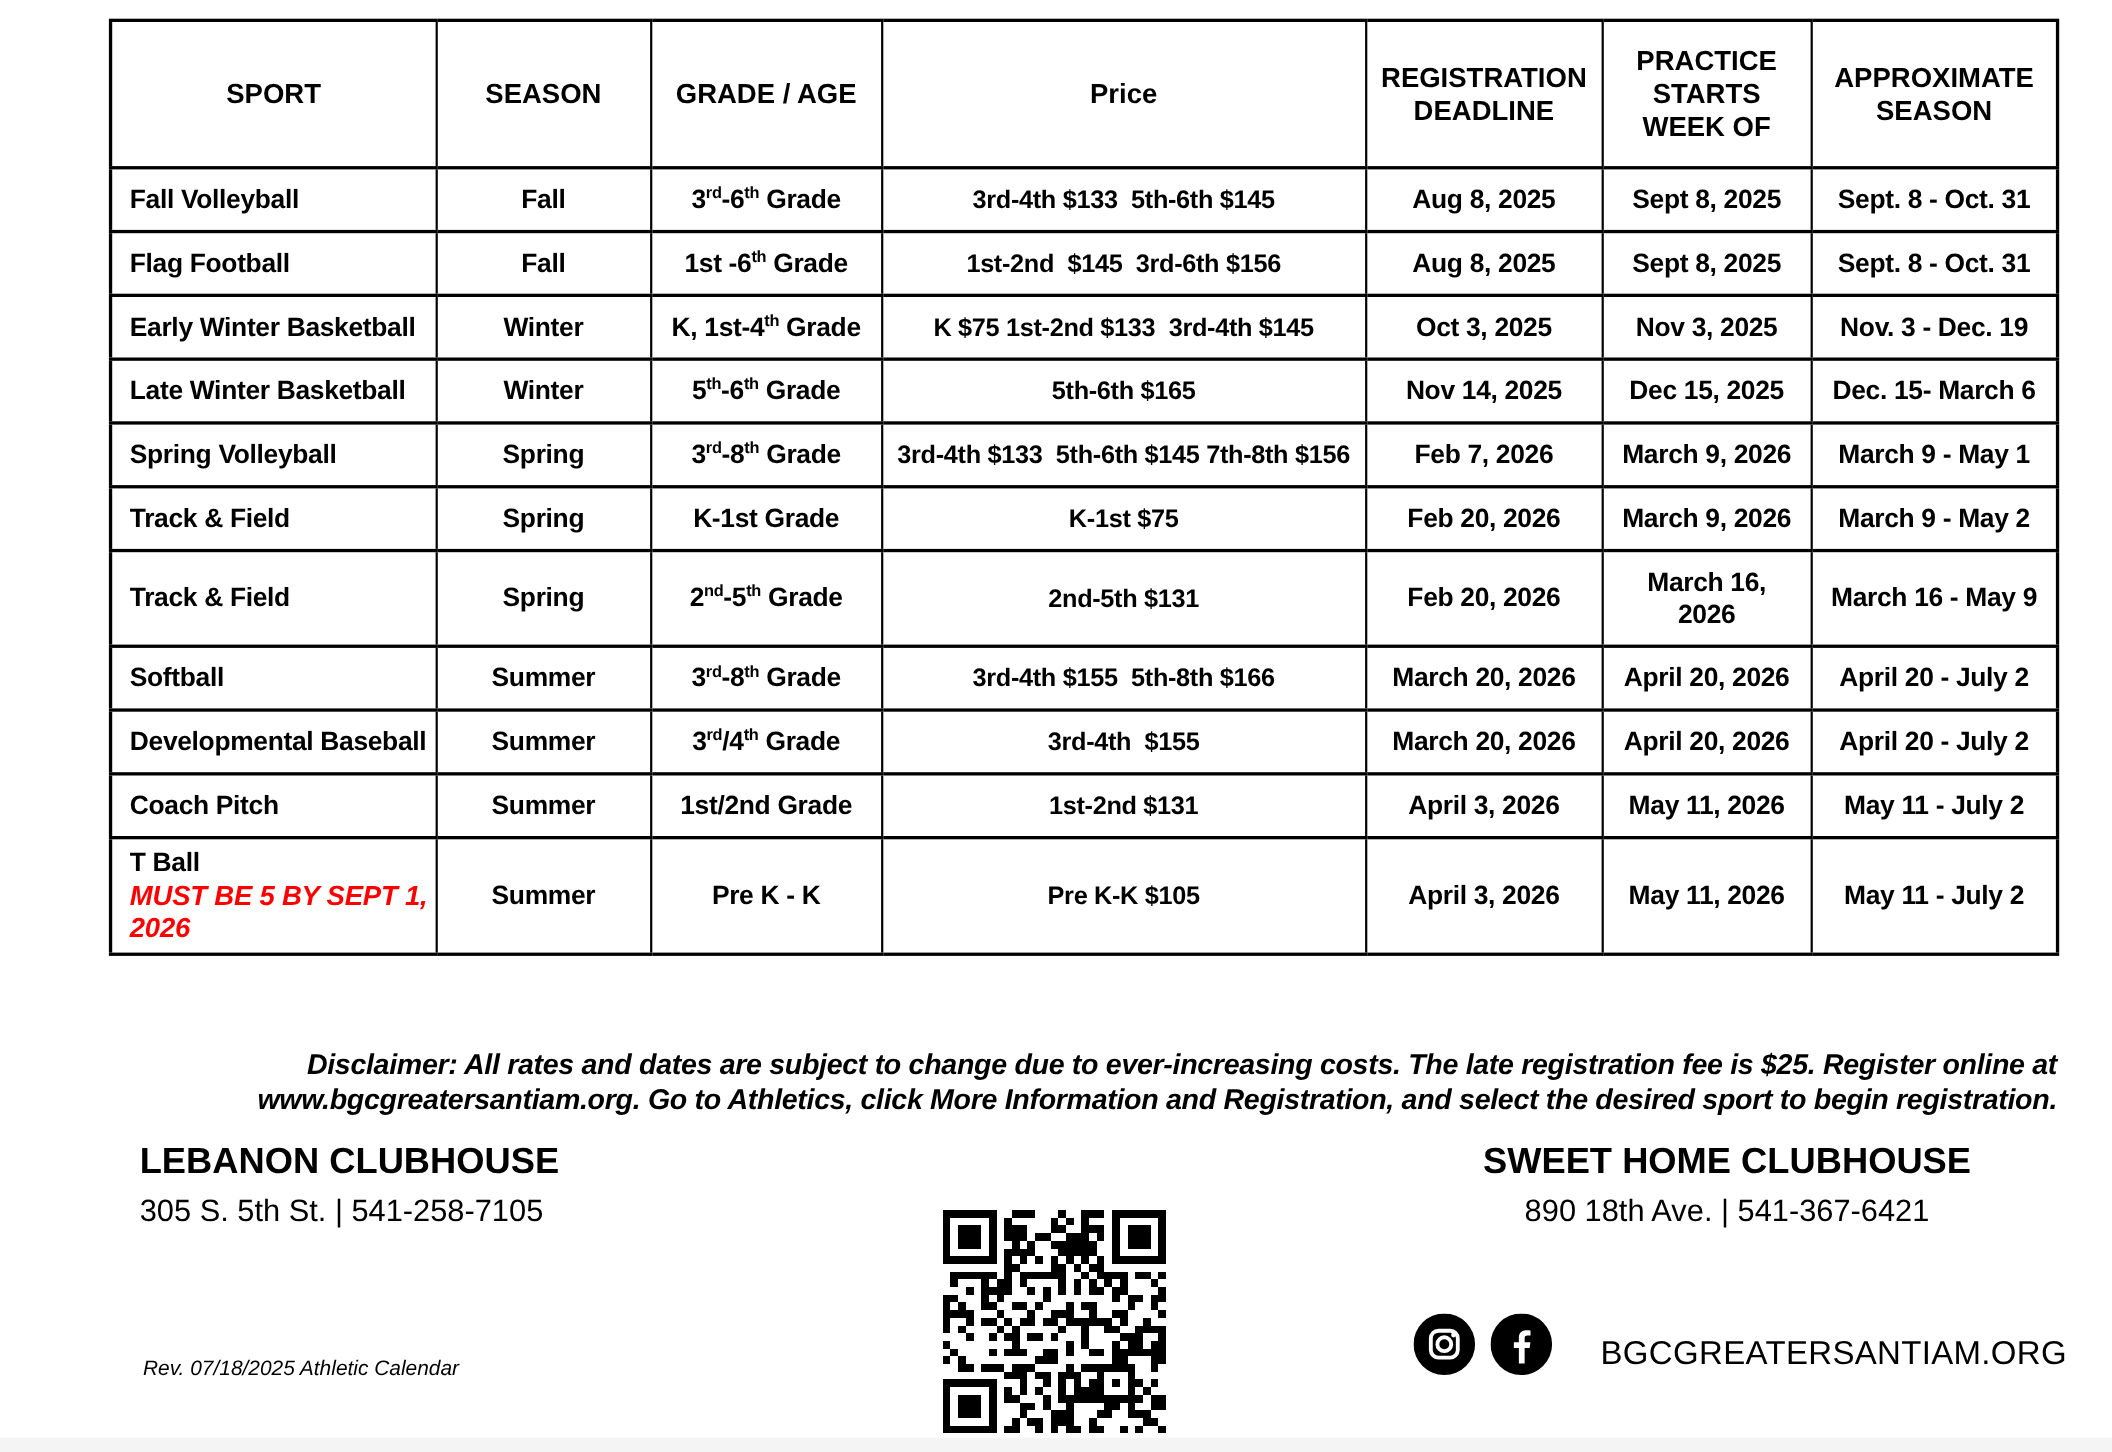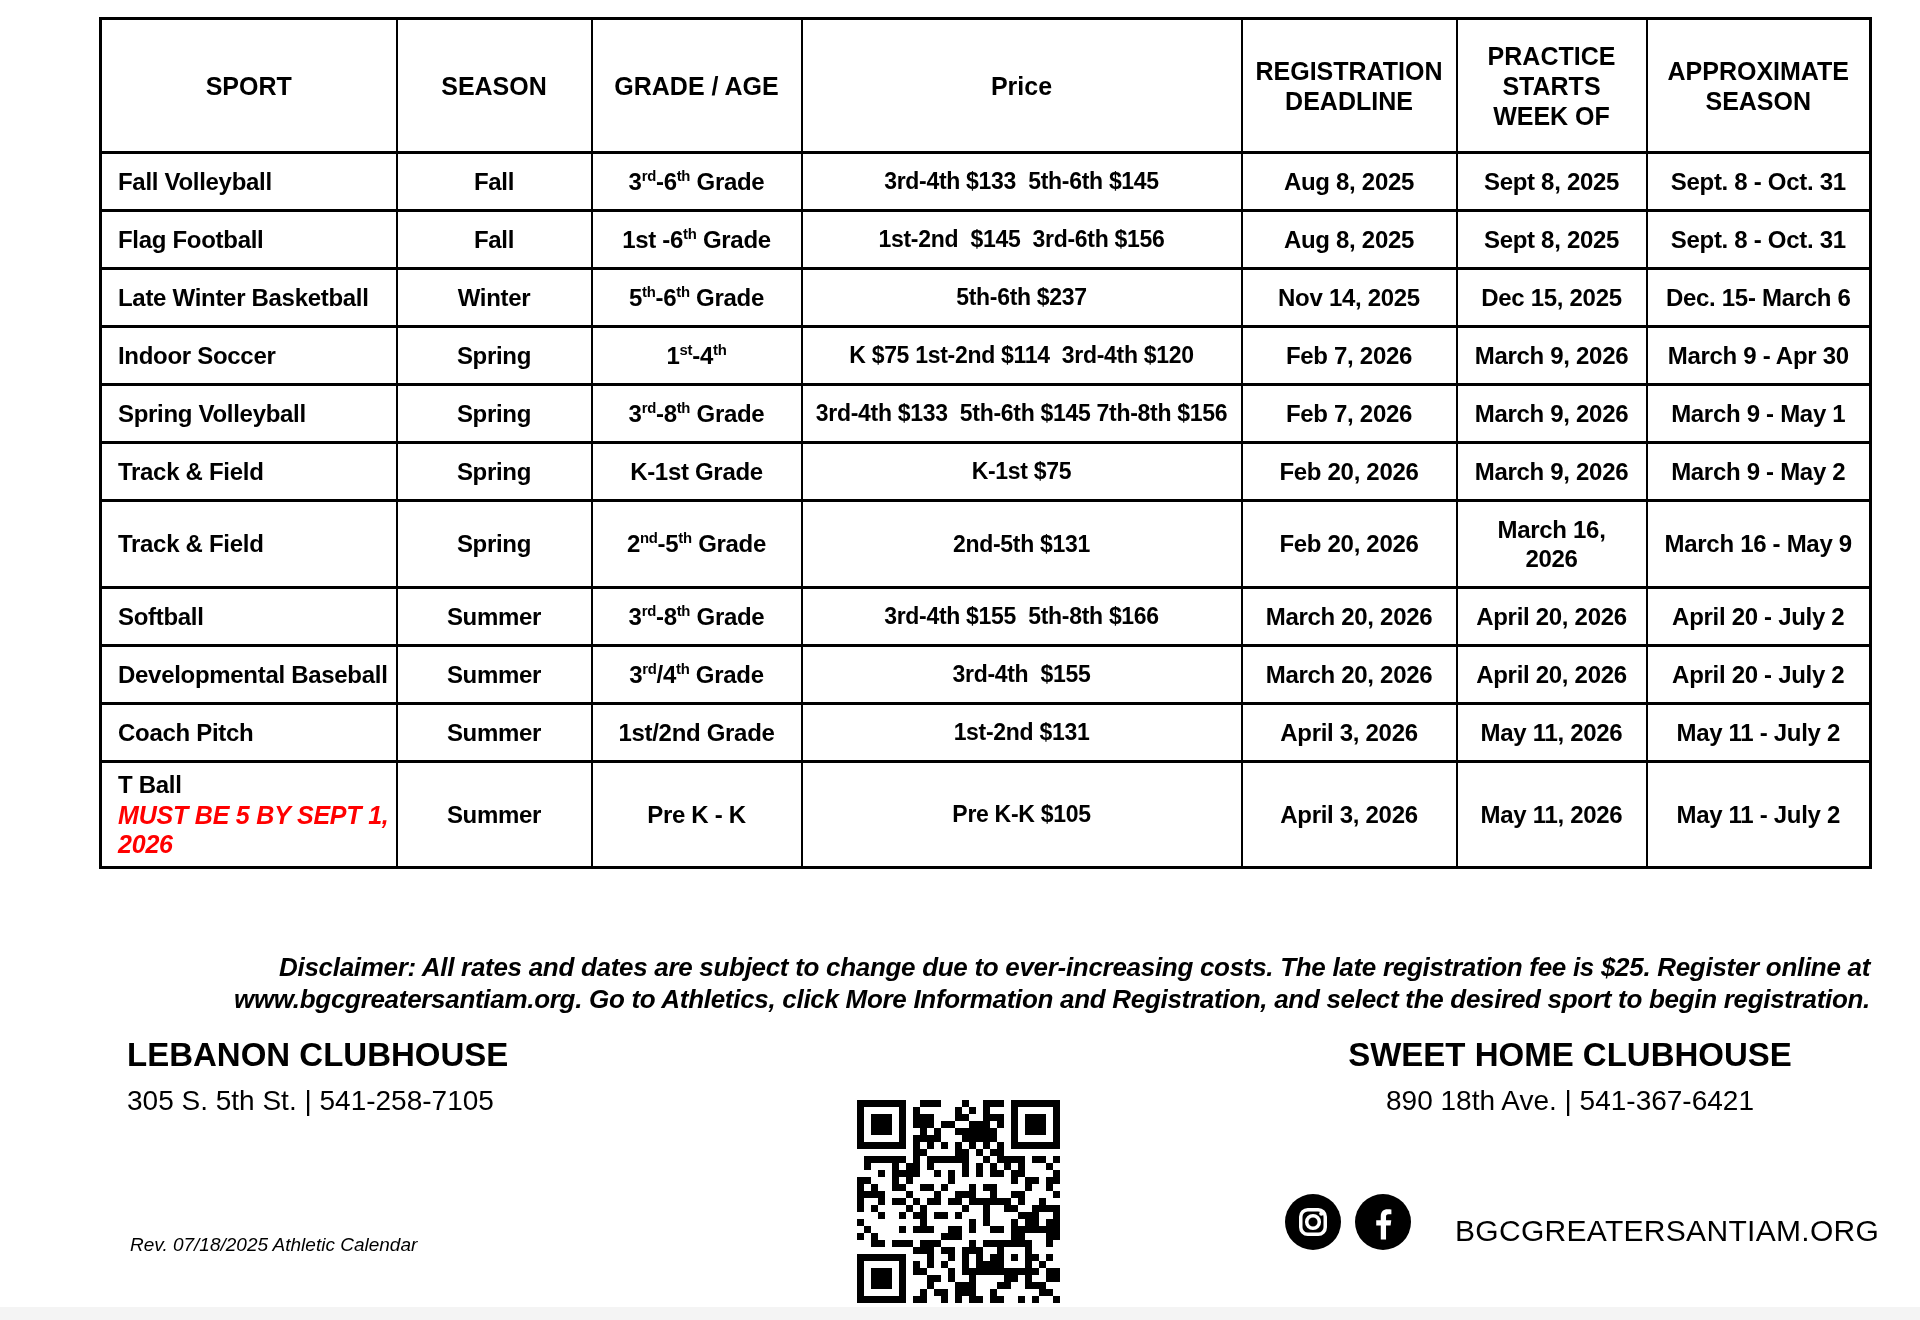--- a/index.html
+++ b/index.html
@@ -111,39 +111,39 @@
         </td>
         <td class="c-season">Fall</td>
         <td class="c-grade">1st -6<sup>th</sup> Grade</td>
         <td class="c-price">1st-2nd&nbsp; $145&nbsp; 3rd-6th $156</td>
         <td class="c-deadline">Aug 8, 2025</td>
         <td class="c-practice">Sept 8, 2025</td>
         <td class="c-approx">Sept. 8 - Oct. 31</td>
       </tr>
       <tr>
         <td class="c-sport">
+          <div>Early Winter Basketball</div>
+        </td>
+        <td class="c-season">Winter</td>
+        <td class="c-grade">K, 1st-4<sup>th</sup> Grade</td>
+        <td class="c-price">K $75 1st-2nd $133&nbsp; 3rd-4th $145</td>
+        <td class="c-deadline">Oct 3, 2025</td>
+        <td class="c-practice">Nov 3, 2025</td>
+        <td class="c-approx">Nov. 3 - Dec. 19</td>
+      </tr>
+      <tr>
+        <td class="c-sport">
           <div>Late Winter Basketball</div>
         </td>
         <td class="c-season">Winter</td>
         <td class="c-grade">5<sup>th</sup>-6<sup>th</sup> Grade</td>
-        <td class="c-price">5th-6th $237</td>
+        <td class="c-price">5th-6th $165</td>
         <td class="c-deadline">Nov 14, 2025</td>
         <td class="c-practice">Dec 15, 2025</td>
         <td class="c-approx">Dec. 15- March 6</td>
-      </tr>
-      <tr>
-        <td class="c-sport">
-          <div>Indoor Soccer</div>
-        </td>
-        <td class="c-season">Spring</td>
-        <td class="c-grade">1<sup>st</sup>-4<sup>th</sup></td>
-        <td class="c-price">K $75 1st-2nd $114&nbsp; 3rd-4th $120</td>
-        <td class="c-deadline">Feb 7, 2026</td>
-        <td class="c-practice">March 9, 2026</td>
-        <td class="c-approx">March 9 - Apr 30</td>
       </tr>
       <tr>
         <td class="c-sport">
           <div>Spring Volleyball</div>
         </td>
         <td class="c-season">Spring</td>
         <td class="c-grade">3<sup>rd</sup>-8<sup>th</sup> Grade</td>
         <td class="c-price">3rd-4th $133&nbsp; 5th-6th $145 7th-8th $156</td>
         <td class="c-deadline">Feb 7, 2026</td>
         <td class="c-practice">March 9, 2026</td>

